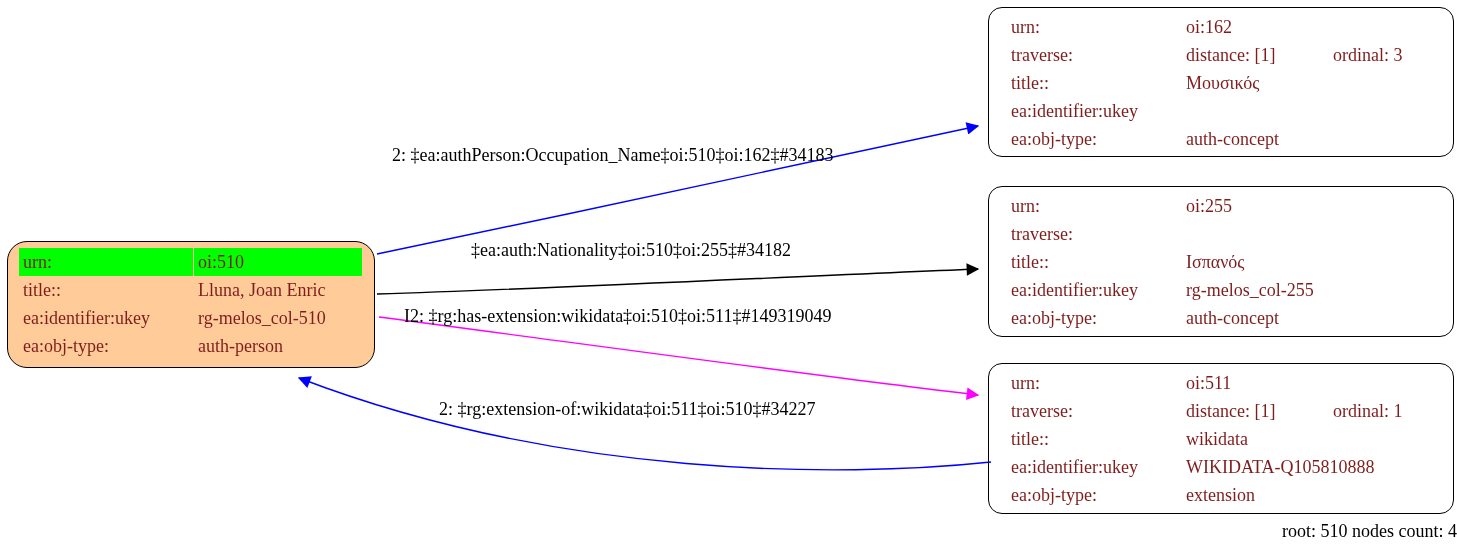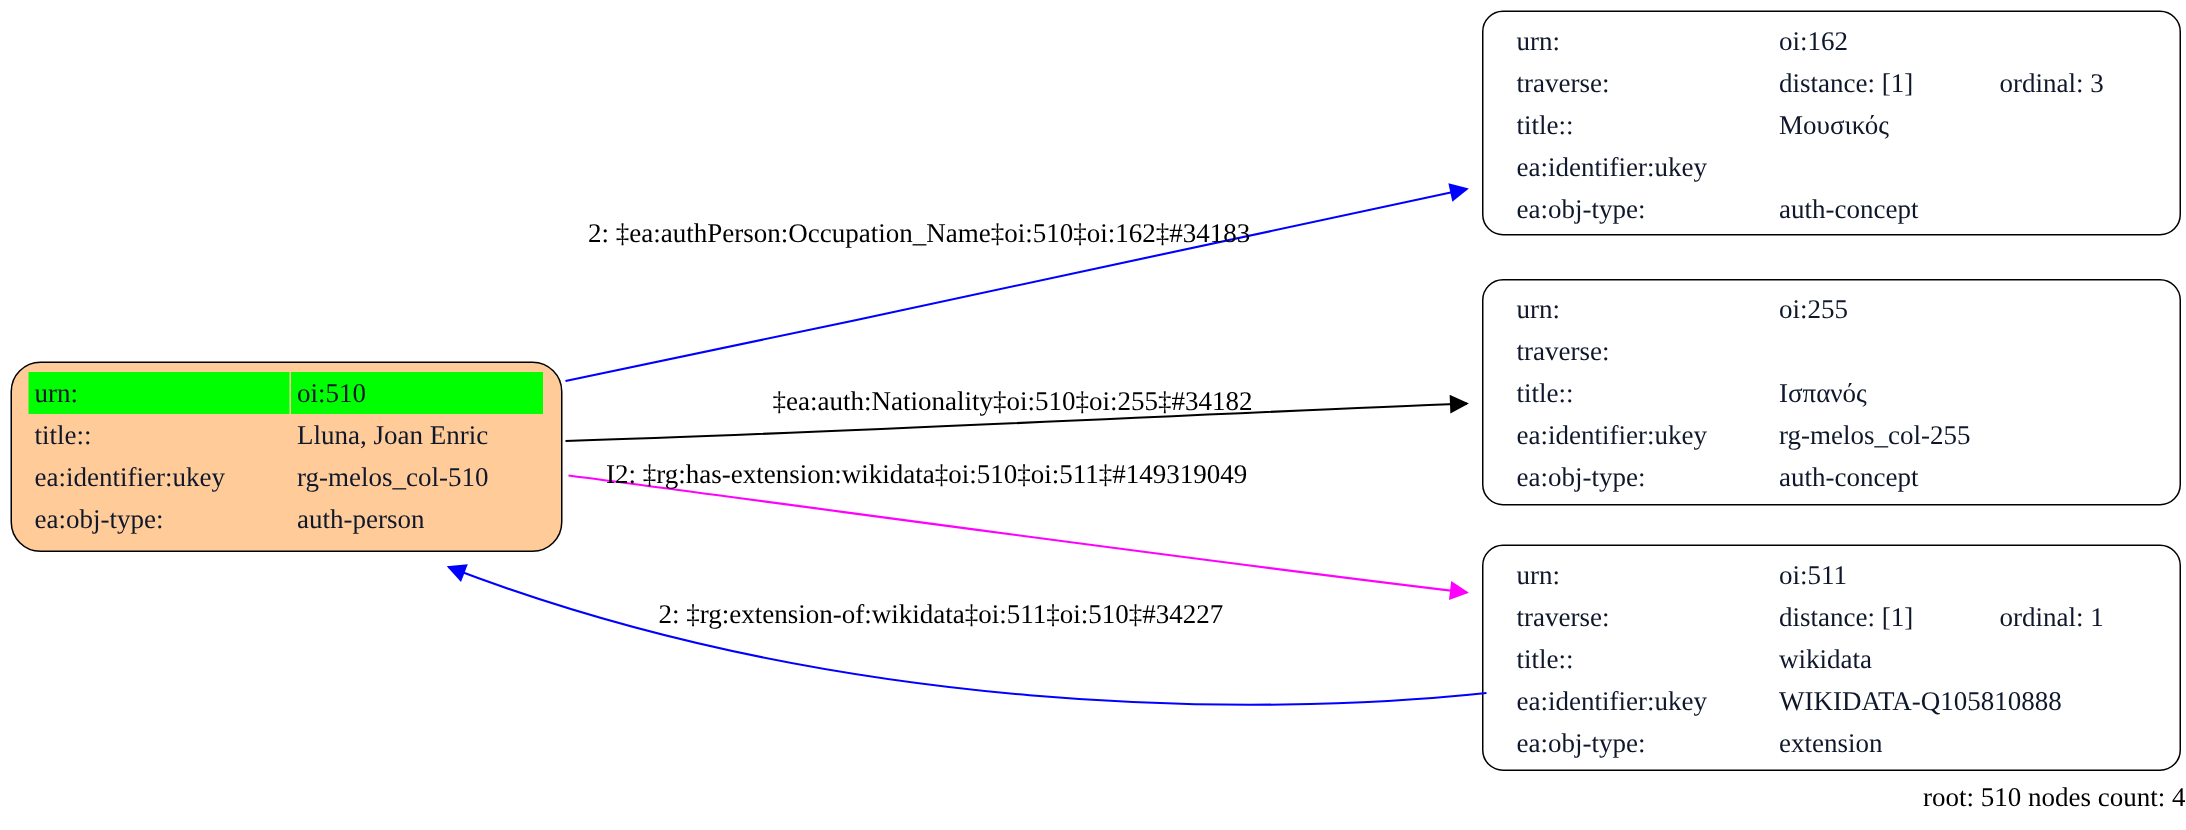--- a/index.html
+++ b/index.html
@@ -27,21 +27,21 @@
     box-sizing: border-box;
     padding: 5px 8px 0 22px;
     z-index: 2;
   }
   .row {
     height: 28px;
     line-height: 28px;
     display: flex;
     font-size: 18px;
     white-space: nowrap;
-    color: #0f172a;
+    color: #7f1d1d;
   }
   .lbl { width: 175px; flex: none; }
   .val { flex: 1; }
   .dist { display: inline-block; width: 147px; }
   .root-node {
     position: absolute;
     left: 7px; top: 241px;
     width: 368px; height: 127px;
     background: #ffcc99;
     border: 1.5px solid #000000;
@@ -179,19 +179,19 @@
         <path d="M0,0 L10,5 L0,10 z" fill="#ff00ff"></path>
       </marker>
     </defs>
     <path d="M 377 254 C 580 212 810 162 978 126" fill="none" stroke-width="1.4" marker-end="url(#arrow-blue)" stroke="#0000ff"></path>
     <path d="M 377 294 C 570 288 800 276 978 269" fill="none" stroke-width="1.4" marker-end="url(#arrow-black)" stroke="#000000"></path>
     <path d="M 379 317 C 570 342 800 374 978 395" fill="none" stroke-width="1.4" marker-end="url(#arrow-magenta)" stroke="#ff00ff"></path>
     <path d="M 991 462 C 840 478 560 478 299 378" fill="none" stroke-width="1.4" marker-end="url(#arrow-blue)" stroke="#0000ff"></path>
   </svg>
 
   <div class="elabel" style="left:392px; top:107px;margin-top:37px;">2: ‡ea:authPerson:Occupation_Name‡oi:510‡oi:162‡#34183</div>
-  <div class="elabel" style="left:471px; top:256px;margin-left:44px;">‡ea:auth:Nationality‡oi:510‡oi:255‡#34182</div>
+  <div class="elabel" style="left:471px; top:239px;">‡ea:auth:Nationality‡oi:510‡oi:255‡#34182</div>
   <div class="elabel" style="left:404px; top:305px;">I2: ‡rg:has-extension:wikidata‡oi:510‡oi:511‡#149319049</div>
   <div class="elabel" style="left:439px; top:398px;">2: ‡rg:extension-of:wikidata‡oi:511‡oi:510‡#34227</div>
 
   <div class="caption">root: 510 nodes count: 4</div>
 
 </div>
 
 </body></html>

